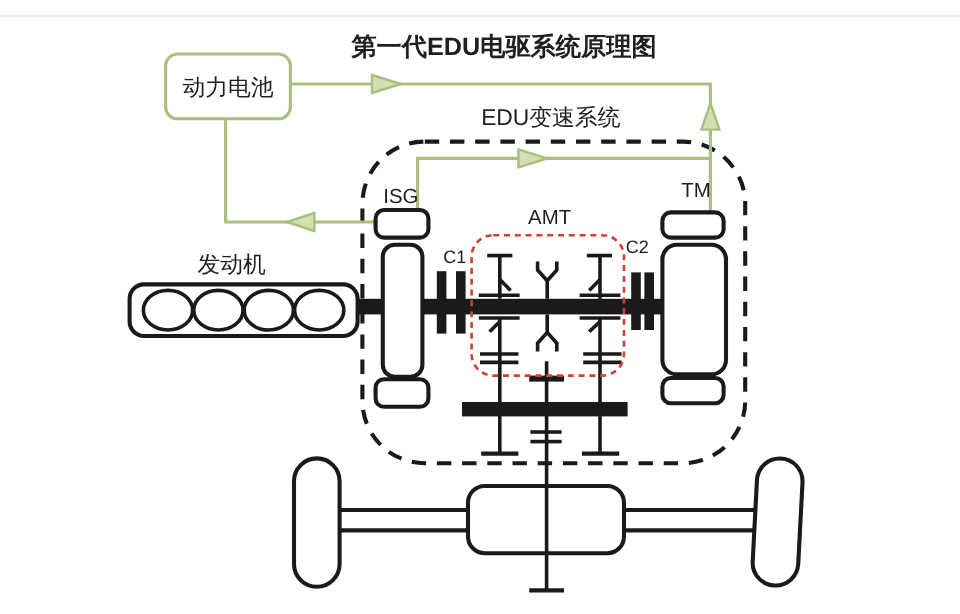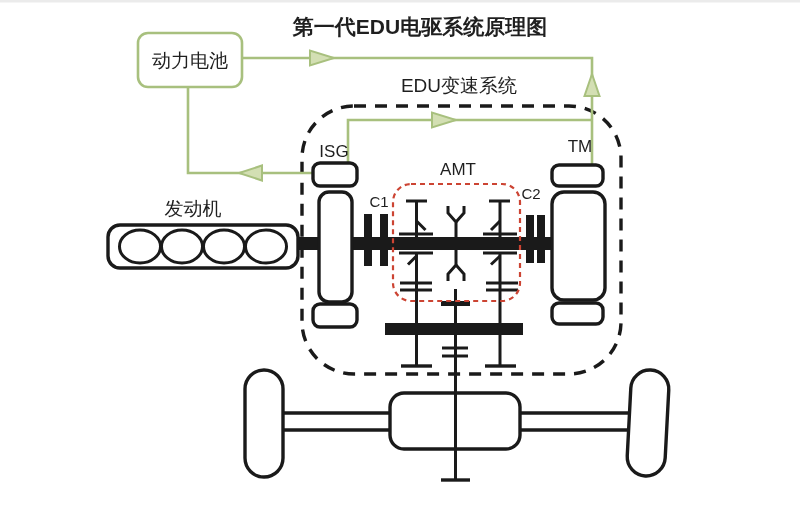--- a/index.html
+++ b/index.html
@@ -1,17 +1,17 @@
 <!DOCTYPE html>
 <html><head>
 <meta charset="utf-8">
 <style>
   html,body{margin:0;padding:0;background:#fff;}
   .stage{position:relative;width:800px;height:500px;background:#ffffff;overflow:hidden;
-         font-family:"Liberation Sans","DejaVu Sans",sans-serif;}
+         font-family:"Liberation Sans","DejaVu Sans",sans-serif;margin-top:12px;}
   svg{display:block;}
   text{fill:#1f1f1f;}
   .title-text{font-size:21px;font-weight:bold;}
   .cn-label{font-size:19px;}
   .en-label{font-size:17px;}
   .en-label-sm{font-size:15px;}
 </style>
 </head>
 <body>
 

